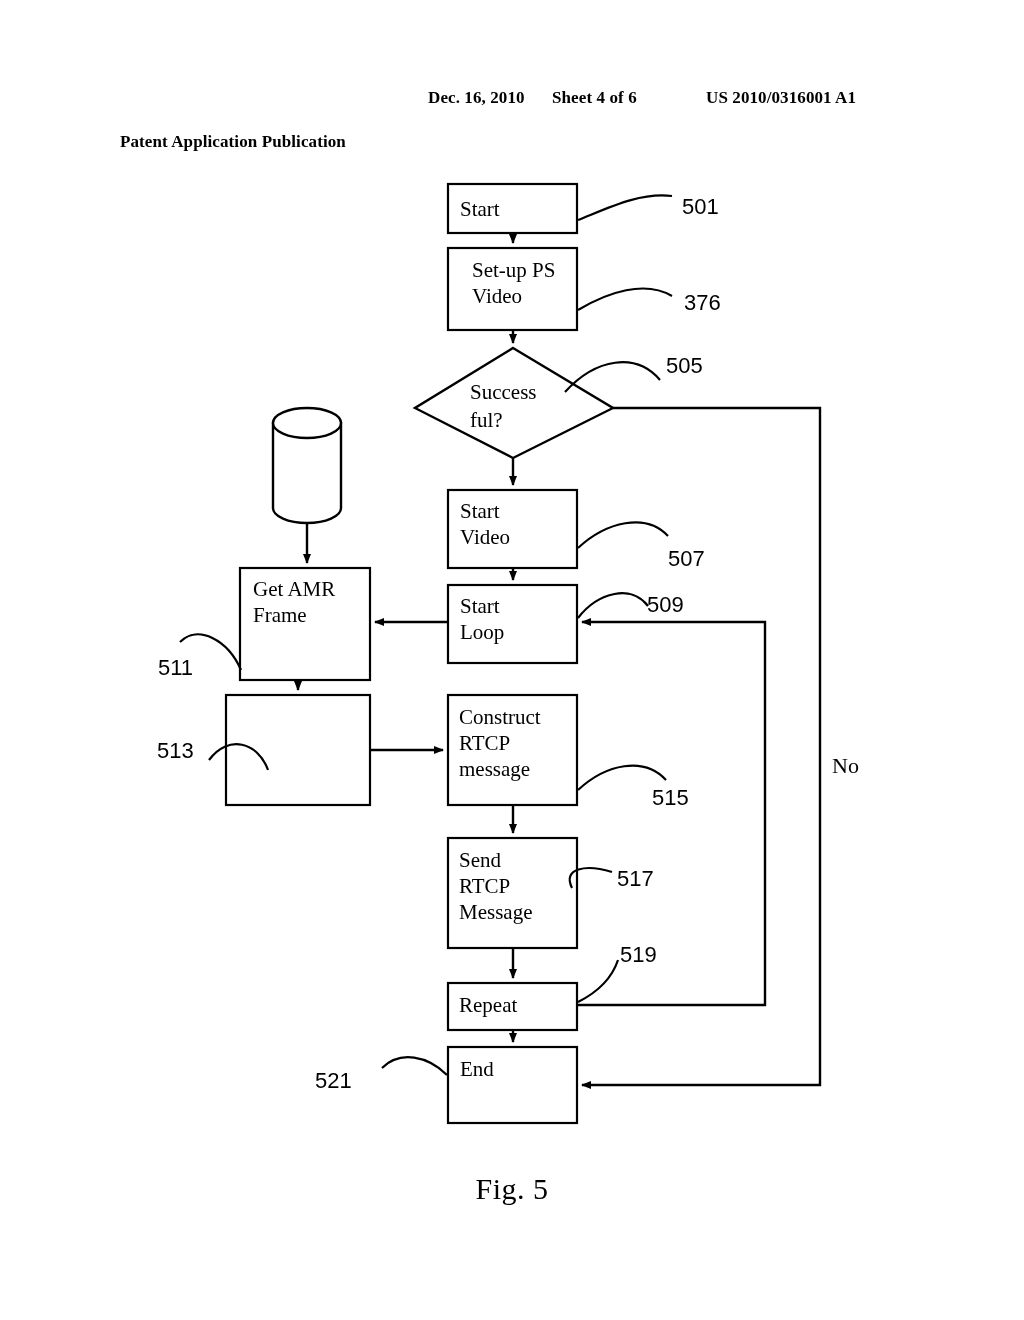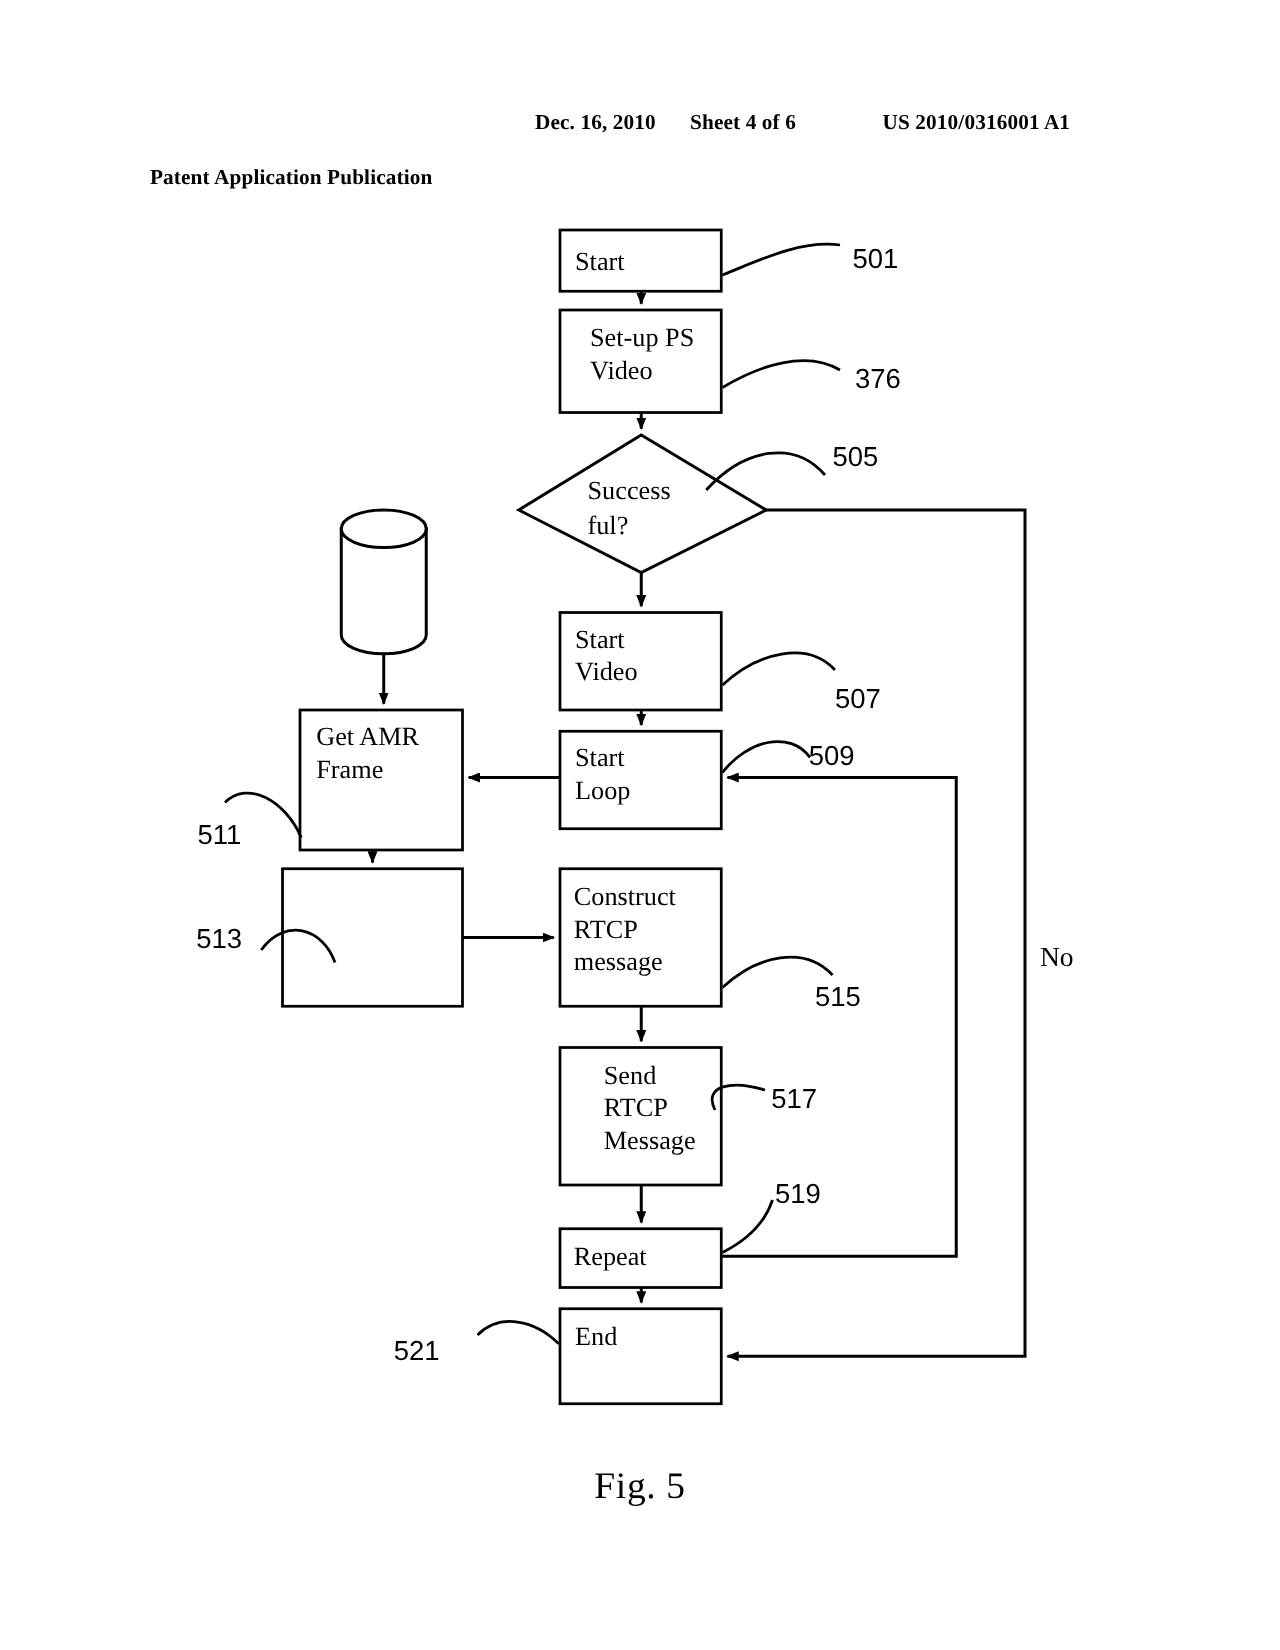--- a/index.html
+++ b/index.html
@@ -211,21 +211,21 @@
 Loop</div>
 
   <div class="node-label" style="left:253px; top:576px; width:124px;">Get AMR
 Frame</div>
 
 
   <div class="node-label" style="left:459px; top:704px; width:125px;">Construct
 RTCP
 message</div>
 
-  <div class="node-label" style="left:459px; top:847px; width:125px;margin-left:24px;">Send
+  <div class="node-label" style="left:459px; top:847px; width:125px;">Send
 RTCP
 Message</div>
 
   <div class="node-label" style="left:459px; top:992px; width:125px;">Repeat</div>
 
   <div class="node-label" style="left:460px; top:1056px; width:118px;">End</div>
 
   <div class="ref-num" style="left:682px; top:194px;">501</div>
   <div class="ref-num" style="left:684px; top:290px;">376</div>
   <div class="ref-num" style="left:666px; top:353px;text-align:right;">505</div>

